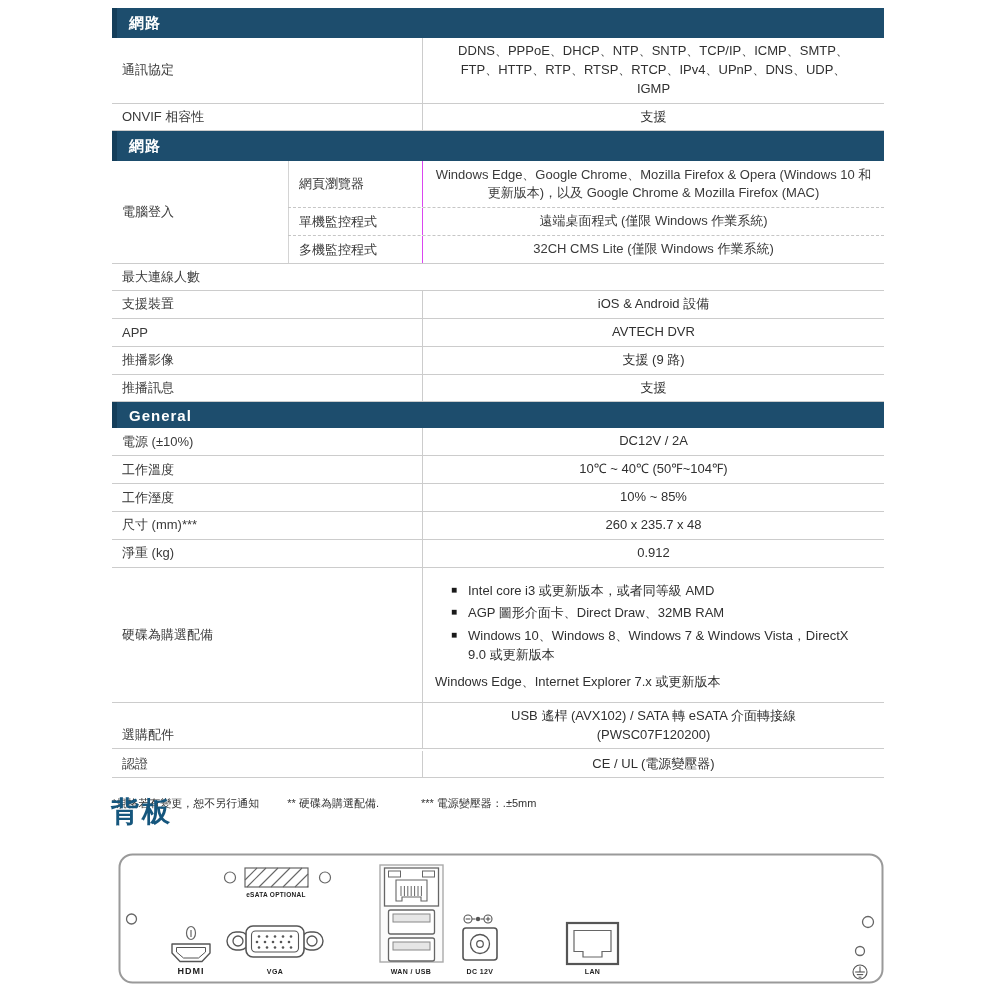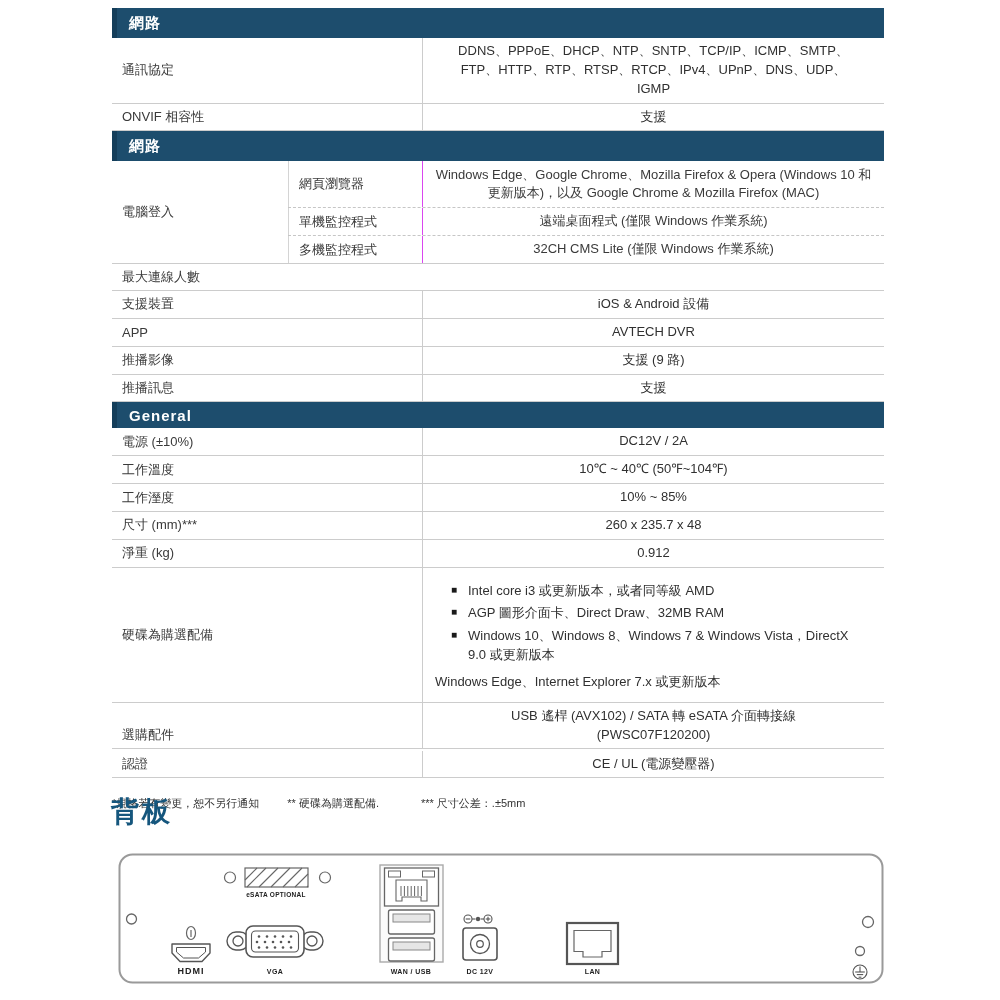--- a/index.html
+++ b/index.html
@@ -153,21 +153,21 @@
     </div>
     <div class="row r15">
       <div class="label">認證</div>
       <div class="value">CE / UL (電源變壓器)</div>
     </div>
   </div>
 
   <div class="footnotes">
     <span class="fn-gap1">*規格若有變更，恕不另行通知</span>
     <span class="fn-gap2">** 硬碟為購選配備.</span>
-    <span>*** 尺寸公差：.±5mm</span>
+    <span>*** 電源變壓器：.±5mm</span>
   </div>
 
   <div class="panel-title">背板</div>
 
   <svg class="backpanel-svg" width="766" height="131" viewBox="0 0 766 131">
 
     <rect x="1.5" y="1.5" width="763" height="128" rx="13" fill="#ffffff" stroke="#9a9a9a" stroke-width="2"></rect>
 
     <circle cx="13.5" cy="66" r="5" fill="none" stroke="#666" stroke-width="1.3"></circle>
 

